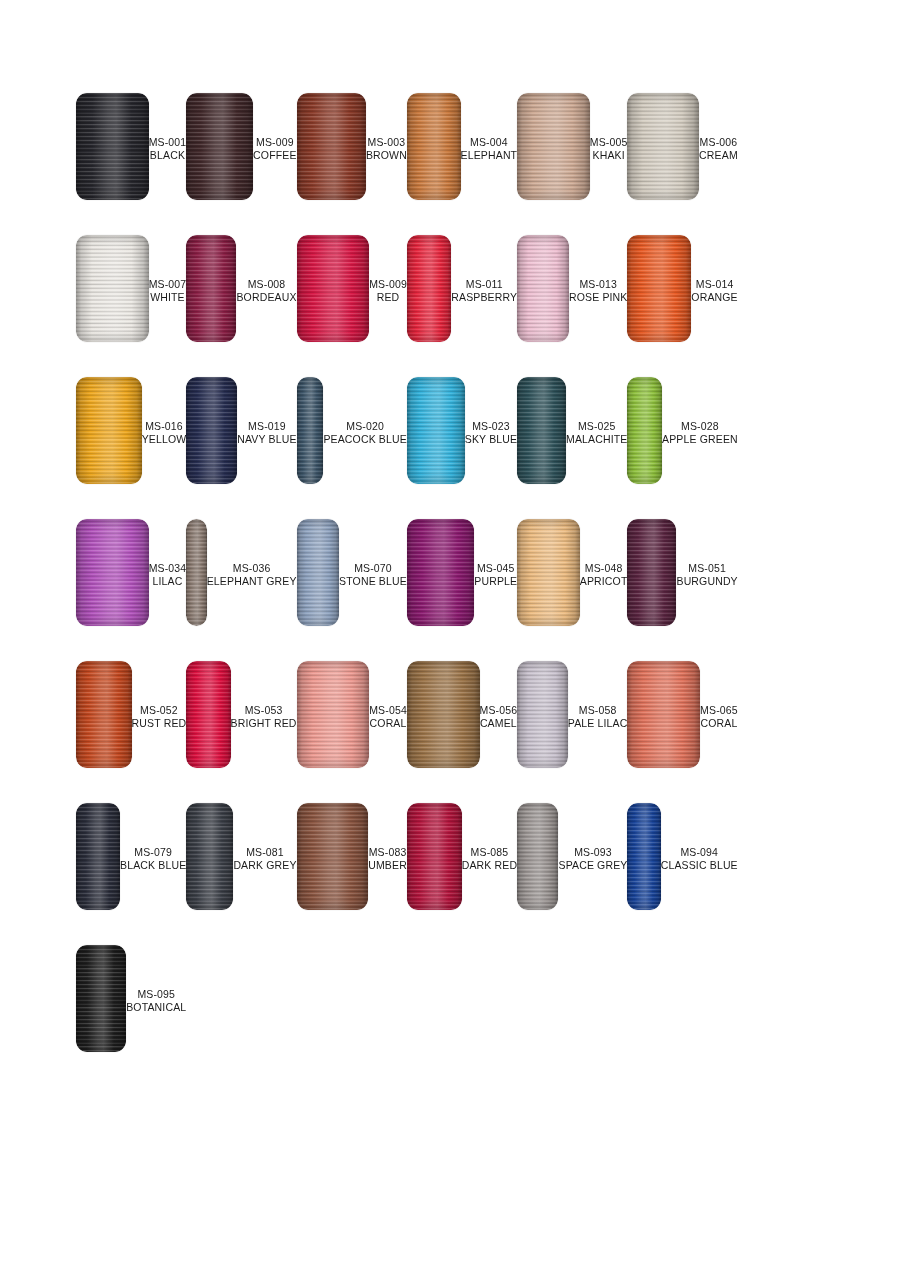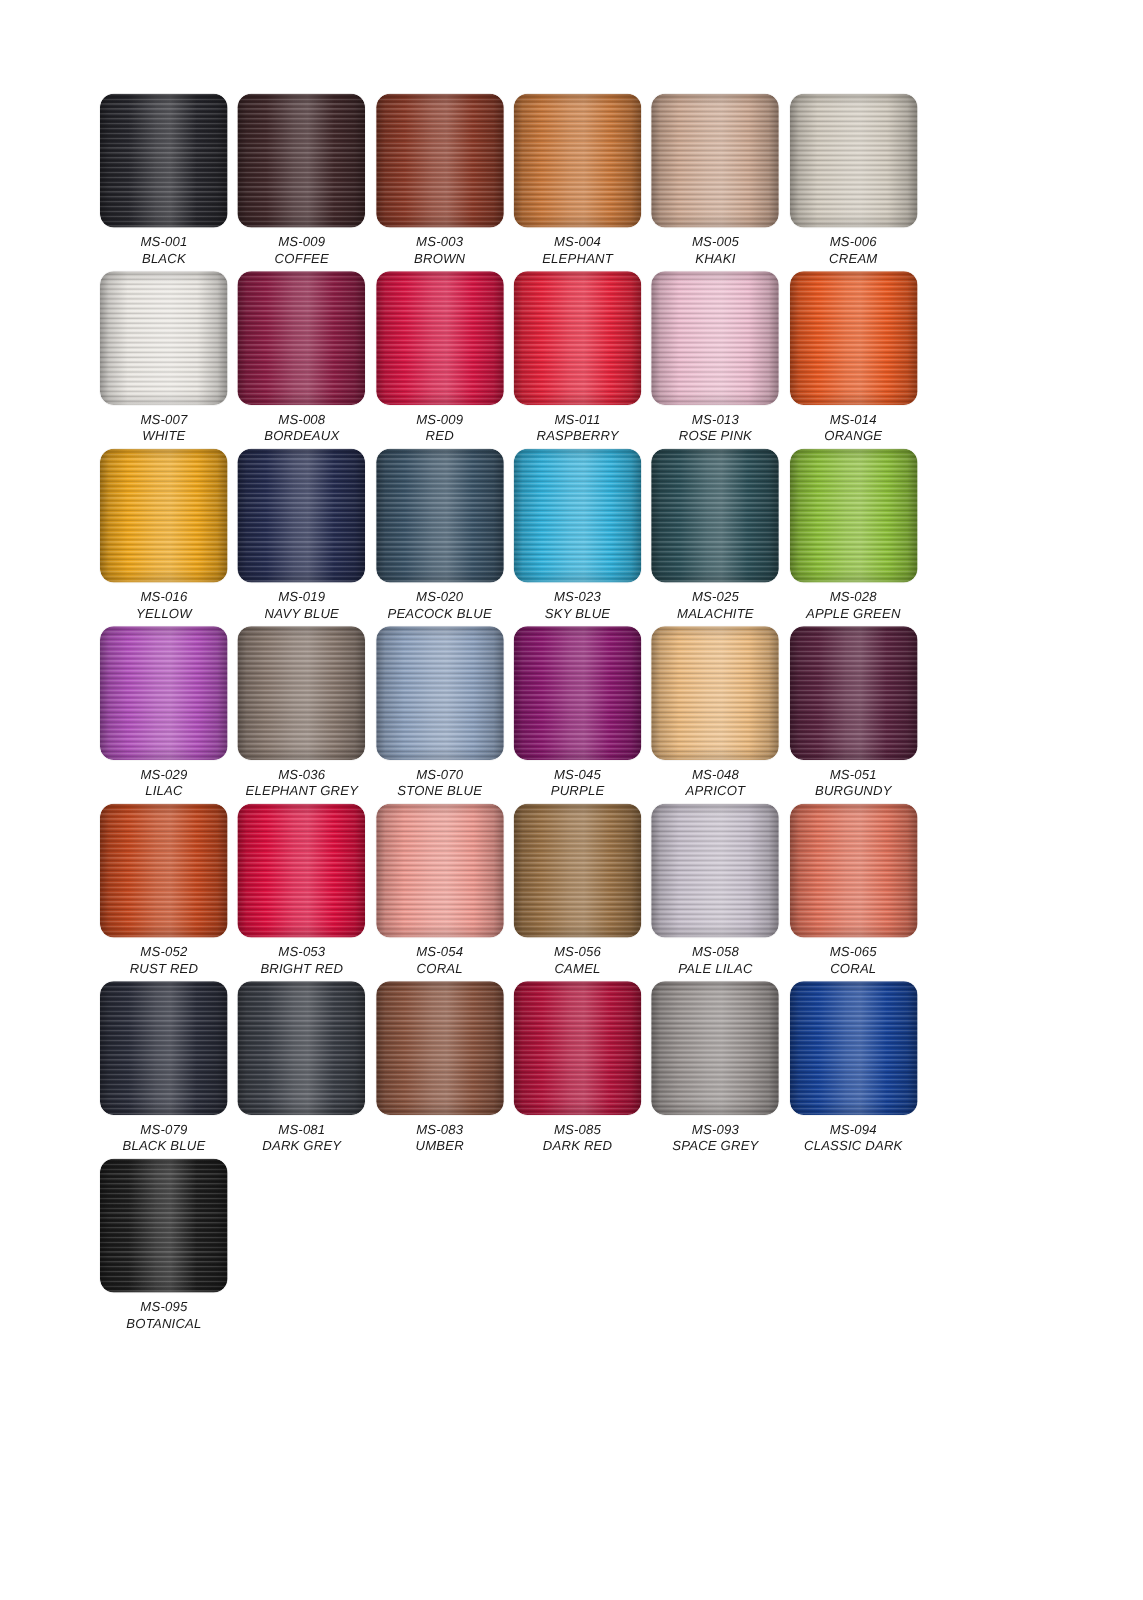--- a/index.html
+++ b/index.html
@@ -31,23 +31,22 @@
     display: flex;
     flex-wrap: wrap;
     align-content: flex-start;
   }
 
   .swatch-cell {
     width: 110.3px;
     height: 142px;
     box-sizing: border-box;
     display: flex;
-    flex-direction: column;
+    flex-direction: row;
     align-items: center;
-    font-style: italic;
   }
 
   
   .spool {
     position: relative;
     width: 102px;
     height: 107px;
     border-radius: 11px;
     overflow: hidden;
     box-shadow: 0 0 0 0.5px rgba(0,0,0,0.06);
@@ -338,21 +337,21 @@
         </div>
       </div>
       <div class="swatch-cell">
         <div class="spool">
           <div class="spool-base" style="background: rgb(179, 82, 189);"></div>
           <div class="spool-threads"></div>
           <div class="spool-shade"></div>
           <div class="spool-ends"></div>
         </div>
         <div class="swatch-labels">
-          <span class="swatch-code">MS-029</span>
+          <span class="swatch-code">MS-034</span>
           <span class="swatch-name">LILAC</span>
         </div>
       </div>
       <div class="swatch-cell">
         <div class="spool">
           <div class="spool-base" style="background: rgb(138, 122, 112);"></div>
           <div class="spool-threads"></div>
           <div class="spool-shade"></div>
           <div class="spool-ends"></div>
         </div>
@@ -543,21 +542,21 @@
       </div>
       <div class="swatch-cell">
         <div class="spool">
           <div class="spool-base" style="background: rgb(23, 67, 154);"></div>
           <div class="spool-threads"></div>
           <div class="spool-shade"></div>
           <div class="spool-ends"></div>
         </div>
         <div class="swatch-labels">
           <span class="swatch-code">MS-094</span>
-          <span class="swatch-name">CLASSIC DARK</span>
+          <span class="swatch-name">CLASSIC BLUE</span>
         </div>
       </div>
       <div class="swatch-cell">
         <div class="spool">
           <div class="spool-base" style="background: rgb(29, 29, 29);"></div>
           <div class="spool-threads"></div>
           <div class="spool-shade"></div>
           <div class="spool-ends"></div>
         </div>
         <div class="swatch-labels">

